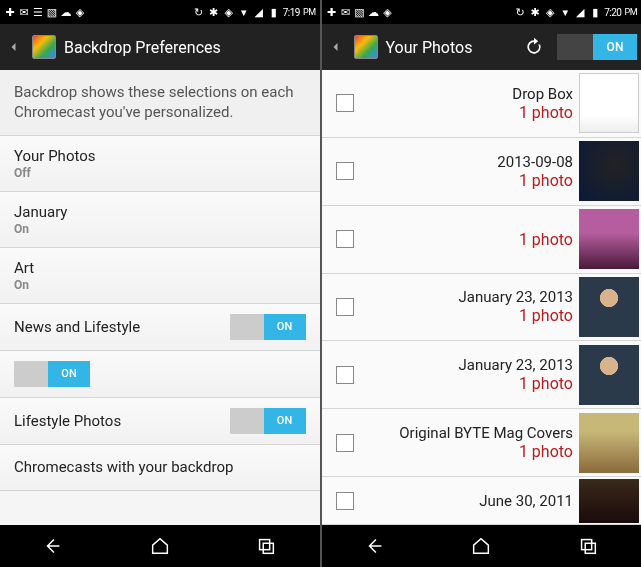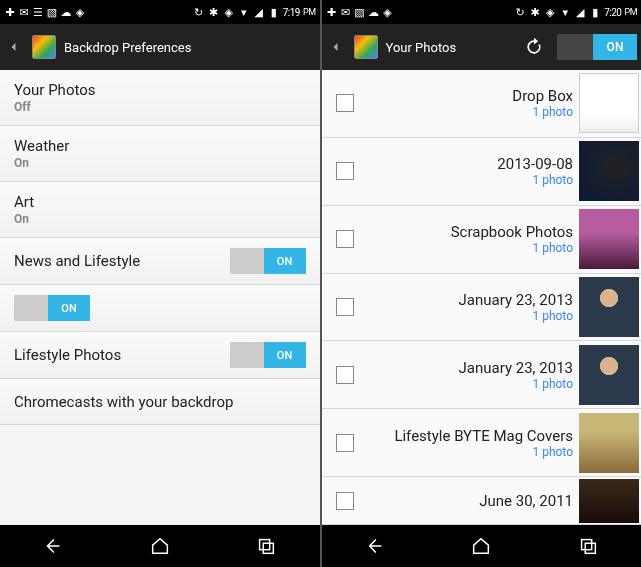--- a/index.html
+++ b/index.html
@@ -7,39 +7,39 @@
   .phone { flex: 1; display: flex; flex-direction: column; background: #eee; }
   .phone + .phone { border-left: 2px solid #555; }
   .statusbar { background: #000; color: #fff; height: 24px; display: flex; align-items: center; justify-content: space-between; font-size: 11px; padding: 0 4px; }
   .status-left, .status-right { display: flex; gap: 2px; align-items: center; }
   .status-right { gap: 3px; }
   .stx { font-size: 10px; letter-spacing: -0.5px; }
   .sicon { width: 12px; height: 12px; display: inline-flex; align-items: center; justify-content: center; font-size: 11px; }
   .actionbar { background: #222; color: #fff; height: 46px; display: flex; align-items: center; padding: 0 4px; gap: 8px; }
   .ab-back { width: 20px; height: 46px; display: flex; align-items: center; justify-content: center; color: #aaa; }
   .ab-logo { width: 24px; height: 24px; background: linear-gradient(135deg,#ea4335 0%,#fbbc05 33%,#34a853 66%,#4285f4 100%); border: 1px solid #888; border-radius: 2px; }
-  .ab-title { font-size: 13px; font-weight: 400; flex: 1; }
+  .ab-title { font-size: 16px; font-weight: 400; flex: 1; }
   .ab-refresh { width: 30px; height: 30px; display: flex; align-items: center; justify-content: center; color: #fff; }
   .ab-toggle { width: 80px; height: 26px; background: #444; position: relative; border-radius: 1px; }
   .ab-toggle .knob { position: absolute; right: 0; top: 0; width: 44px; height: 26px; background: #33b5e5; color: #fff; font-size: 12px; display: flex; align-items: center; justify-content: center; font-weight: 500; }
   .content { flex: 1; background: #f5f5f5; overflow: hidden; }
   .desc { padding: 12px 14px; color: #555; font-size: 15px; line-height: 1.35; border-bottom: 1px solid #d5d5d5; background: #f0f0f0; }
   .pref-row { padding: 10px 14px; border-bottom: 1px solid #d5d5d5; background: linear-gradient(#fafafa,#f1f1f1); display: flex; align-items: center; min-height: 56px; }
   .pref-text { flex: 1; }
   .pref-title { font-size: 15px; color: #222; }
   .pref-sub { font-size: 12px; color: #888; margin-top: 1px; font-weight: bold; }
   .toggle { width: 76px; height: 26px; background: #ccc; position: relative; border-radius: 1px; }
   .toggle .knob { position: absolute; right: 0; top: 0; width: 42px; height: 26px; background: #33b5e5; color: #fff; font-size: 11px; display: flex; align-items: center; justify-content: center; font-weight: 500; }
   .photos-list { display: flex; flex-direction: column; text-align: right; }
   .photo-row { display: flex; align-items: center; border-bottom: 1px solid #d5d5d5; background: #fafafa; height: 68px; padding-left: 8px; }
   .photo-row.partial { height: 48px; }
   .chk { width: 18px; height: 18px; border: 1.5px solid #888; margin: 0 14px 0 6px; background: #fff; }
   .photo-text { flex: 1; padding-right: 6px; overflow: hidden; }
   .photo-title { font-size: 15px; color: #222; white-space: nowrap; overflow: hidden; text-overflow: ellipsis; }
-  .photo-sub { font-size: 12px; color: #3b82f6; }
+  .photo-sub { font-size: 16px; color: #b91c1c; }
   .thumb { width: 60px; height: 60px; margin-right: 2px; background: #888; flex-shrink: 0; }
   .thumb.t1 { background: linear-gradient(#fff 70%, #eee); border: 1px solid #ccc; }
   .thumb.t2 { background: radial-gradient(circle at 60% 40%, #222, #0a1a3a); }
   .thumb.t3 { background: linear-gradient(#b55d9e 40%, #4a1a3a); }
   .thumb.t4 { background: radial-gradient(circle at 50% 35%, #d9b38c 18%, #2a3a4a 19%); }
   .thumb.t5 { background: radial-gradient(circle at 50% 35%, #d9b38c 18%, #2a3a4a 19%); }
   .thumb.t6 { background: linear-gradient(#c8b878 30%, #8a6a3a); }
   .thumb.t7 { background: linear-gradient(#3a2a1a, #1a0a0a); }
   .navbar { background: #000; height: 42px; display: flex; justify-content: space-around; align-items: center; }
   .navbtn { width: 50px; height: 26px; display: flex; align-items: center; justify-content: center; }
@@ -74,30 +74,31 @@
     <div class="ab-back">
       <svg viewBox="0 0 24 24" width="12" height="18" fill="#aaa">
           <path d="M15 4l-8 8 8 8V4z"></path>
         </svg>
     </div>
     <div class="ab-logo"></div>
     <div class="ab-title">Backdrop Preferences</div>
   </div>
 
   <div class="content">
+    <div class="desc">Backdrop shows these selections on each Chromecast you've personalized.</div>
 
     <div class="pref-row">
       <div class="pref-text">
         <div class="pref-title">Your Photos</div>
         <div class="pref-sub">Off</div>
       </div>
     </div>
     <div class="pref-row">
       <div class="pref-text">
-        <div class="pref-title">Weather</div>
+        <div class="pref-title">January</div>
         <div class="pref-sub">On</div>
       </div>
     </div>
     <div class="pref-row">
       <div class="pref-text">
         <div class="pref-title">Art</div>
         <div class="pref-sub">On</div>
       </div>
     </div>
     <div class="pref-row" style="min-height:46px">
@@ -200,21 +201,20 @@
       <div class="chk"></div>
       <div class="photo-text">
         <div class="photo-title">2013-09-08</div>
         <div class="photo-sub">1 photo</div>
       </div>
       <div class="thumb t2"></div>
     </div>
     <div class="photo-row">
       <div class="chk"></div>
       <div class="photo-text">
-        <div class="photo-title">Scrapbook Photos</div>
         <div class="photo-sub">1 photo</div>
       </div>
       <div class="thumb t3"></div>
     </div>
     <div class="photo-row">
       <div class="chk"></div>
       <div class="photo-text">
         <div class="photo-title">January 23, 2013</div>
         <div class="photo-sub">1 photo</div>
       </div>
@@ -224,21 +224,21 @@
       <div class="chk"></div>
       <div class="photo-text">
         <div class="photo-title">January 23, 2013</div>
         <div class="photo-sub">1 photo</div>
       </div>
       <div class="thumb t5"></div>
     </div>
     <div class="photo-row">
       <div class="chk"></div>
       <div class="photo-text">
-        <div class="photo-title">Lifestyle BYTE Mag Covers</div>
+        <div class="photo-title">Original BYTE Mag Covers</div>
         <div class="photo-sub">1 photo</div>
       </div>
       <div class="thumb t6"></div>
     </div>
     <div class="photo-row partial">
       <div class="chk"></div>
       <div class="photo-text">
         <div class="photo-title">June 30, 2011</div>
       </div>
       <div class="thumb t7" style="height:44px"></div>

